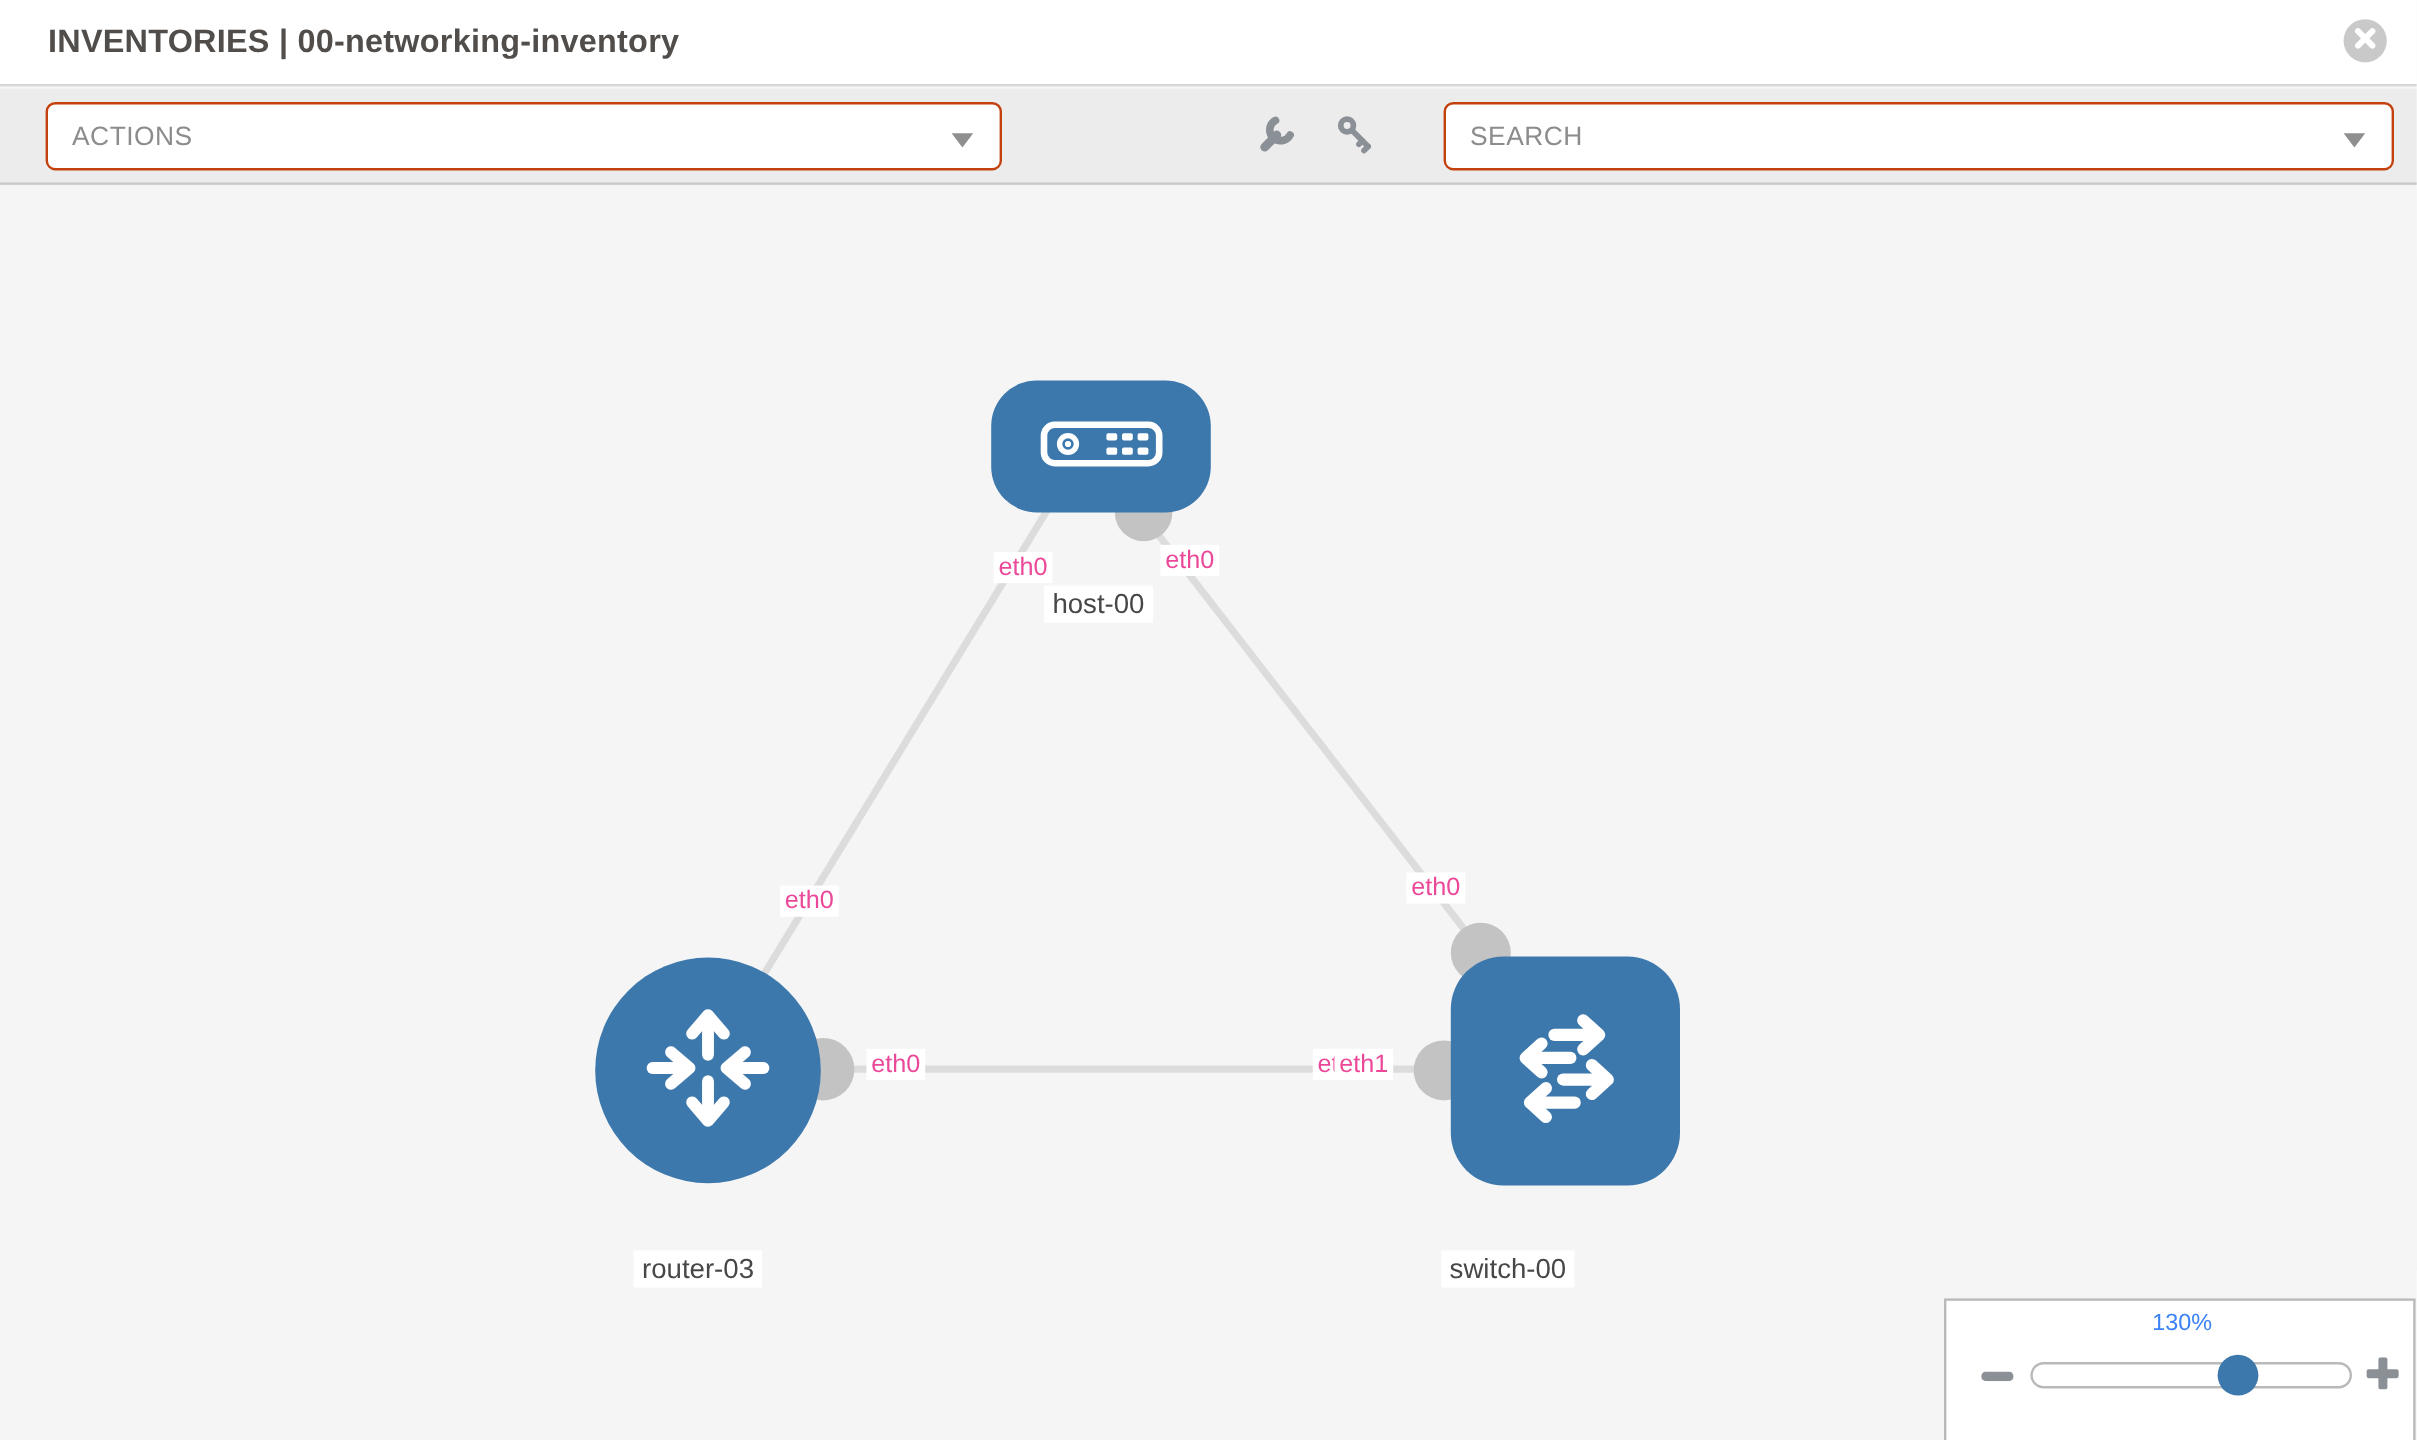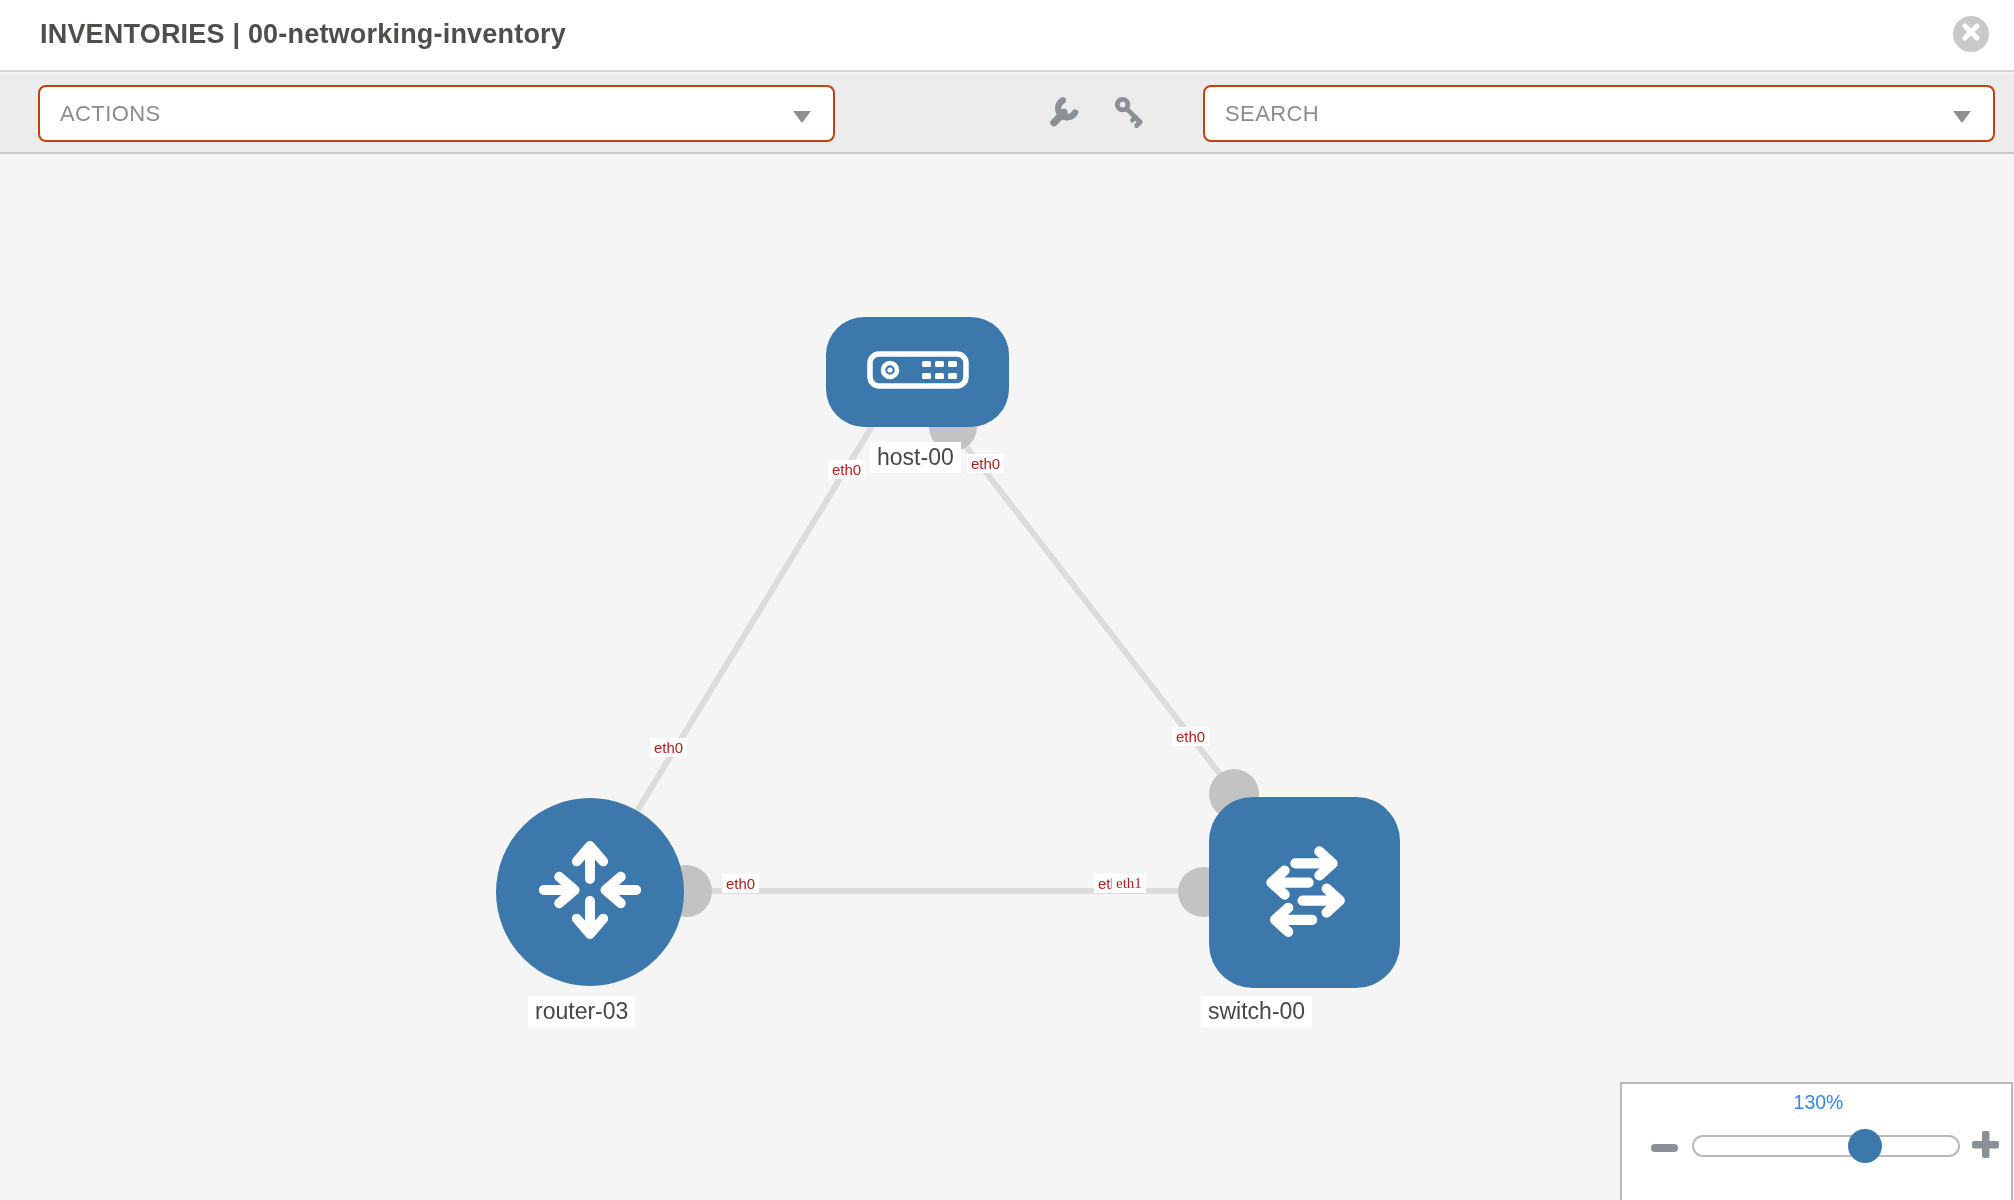--- a/index.html
+++ b/index.html
@@ -38,23 +38,23 @@
             background:#f5f5f6; }
   svg.wires { position:absolute; left:0; top:0; z-index:1; }
 
   .node { position:absolute; z-index:2; background:#3d78ad; display:flex;
           align-items:center; justify-content:center; cursor:pointer; }
   .node-host   { left:826px; top:317px; width:183px; height:110px; border-radius:38px; }
   .node-router { left:496px; top:798px; width:188px; height:188px; border-radius:50%; }
   .node-switch { left:1209px; top:797px; width:191px; height:191px; border-radius:44px; }
 
   .node-label { position:absolute; z-index:3; background:#ffffff; color:#474747;
-                font-size:23px; padding:2px 7px; white-space:nowrap; }
-  .if-label { position:absolute; z-index:3; background:#ffffff; color:#b91c1c;
-              font-size:15px; padding:1px 4px; white-space:nowrap; }
+                font-size:23px; padding:2px 7px; white-space:nowrap;margin-top:46px; }
+  .if-label { position:absolute; z-index:3; background:#ffffff; color:#ec4899;
+              font-size:21px; padding:1px 4px; white-space:nowrap; }
   .if-label.over { z-index:4; }
 
   
   .zoom-panel { position:absolute; left:1620px; top:1082px; width:393px; height:130px;
                 background:#ffffff; border:2px solid #b9b9b9; z-index:5; }
   .zoom-value { position:absolute; left:0; top:7px; width:393px; text-align:center;
                 font-size:19.5px; color:#3b82f6; }
   .zoom-minus { position:absolute; left:29px; top:54px; cursor:pointer; }
   .zoom-plus  { position:absolute; left:350px; top:47px; cursor:pointer; }
   .zoom-track { position:absolute; left:70px; top:51px; width:268px; height:22px;
@@ -171,21 +171,21 @@
   <span class="node-label" style="left:870px; top:442px;">host-00</span>
   <span class="node-label" style="left:528px; top:996px;">router-03</span>
   <span class="node-label" style="left:1201px; top:996px;">switch-00</span>
 
   <span class="if-label" style="left:828px;  top:460px;">eth0</span>
   <span class="if-label" style="left:967px;  top:454px;">eth0</span>
   <span class="if-label" style="left:650px;  top:738px;">eth0</span>
   <span class="if-label" style="left:722px;  top:874px;">eth0</span>
   <span class="if-label" style="left:1172px; top:727px;">eth0</span>
   <span class="if-label" style="left:1094px; top:874px;">eth0</span>
-  <span class="if-label over" style="left:1112px; top:874px;font-family:Liberation Serif, serif;">eth1</span>
+  <span class="if-label over" style="left:1112px; top:874px;">eth1</span>
 
   <div class="zoom-panel">
     <div class="zoom-value">130%</div>
     <div class="zoom-minus">
       <span>
         <svg width="27" height="8" viewBox="0 0 27 8">
             <rect x="0" y="0" width="27" height="8" rx="4" fill="#8a9096"></rect>
           </svg>
       </span>
     </div>

